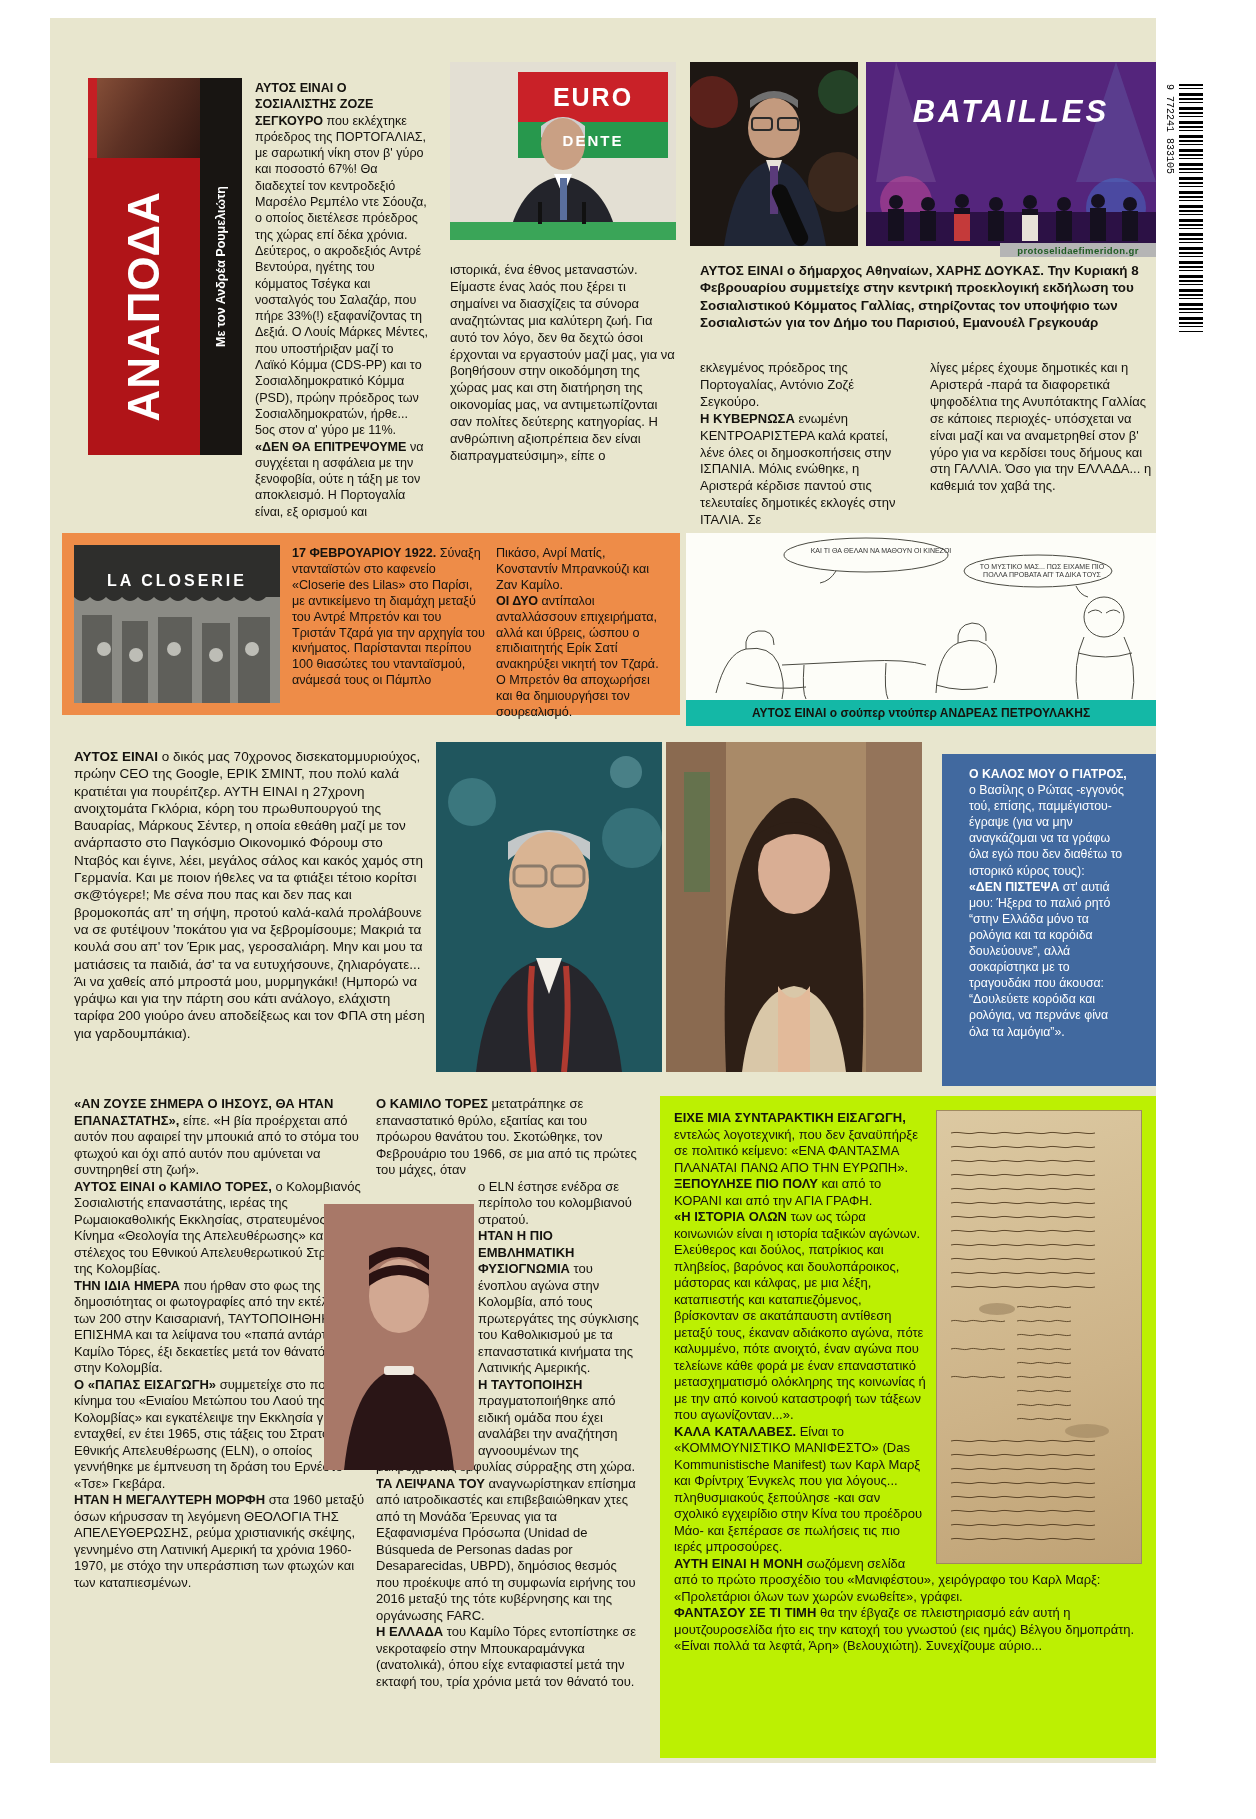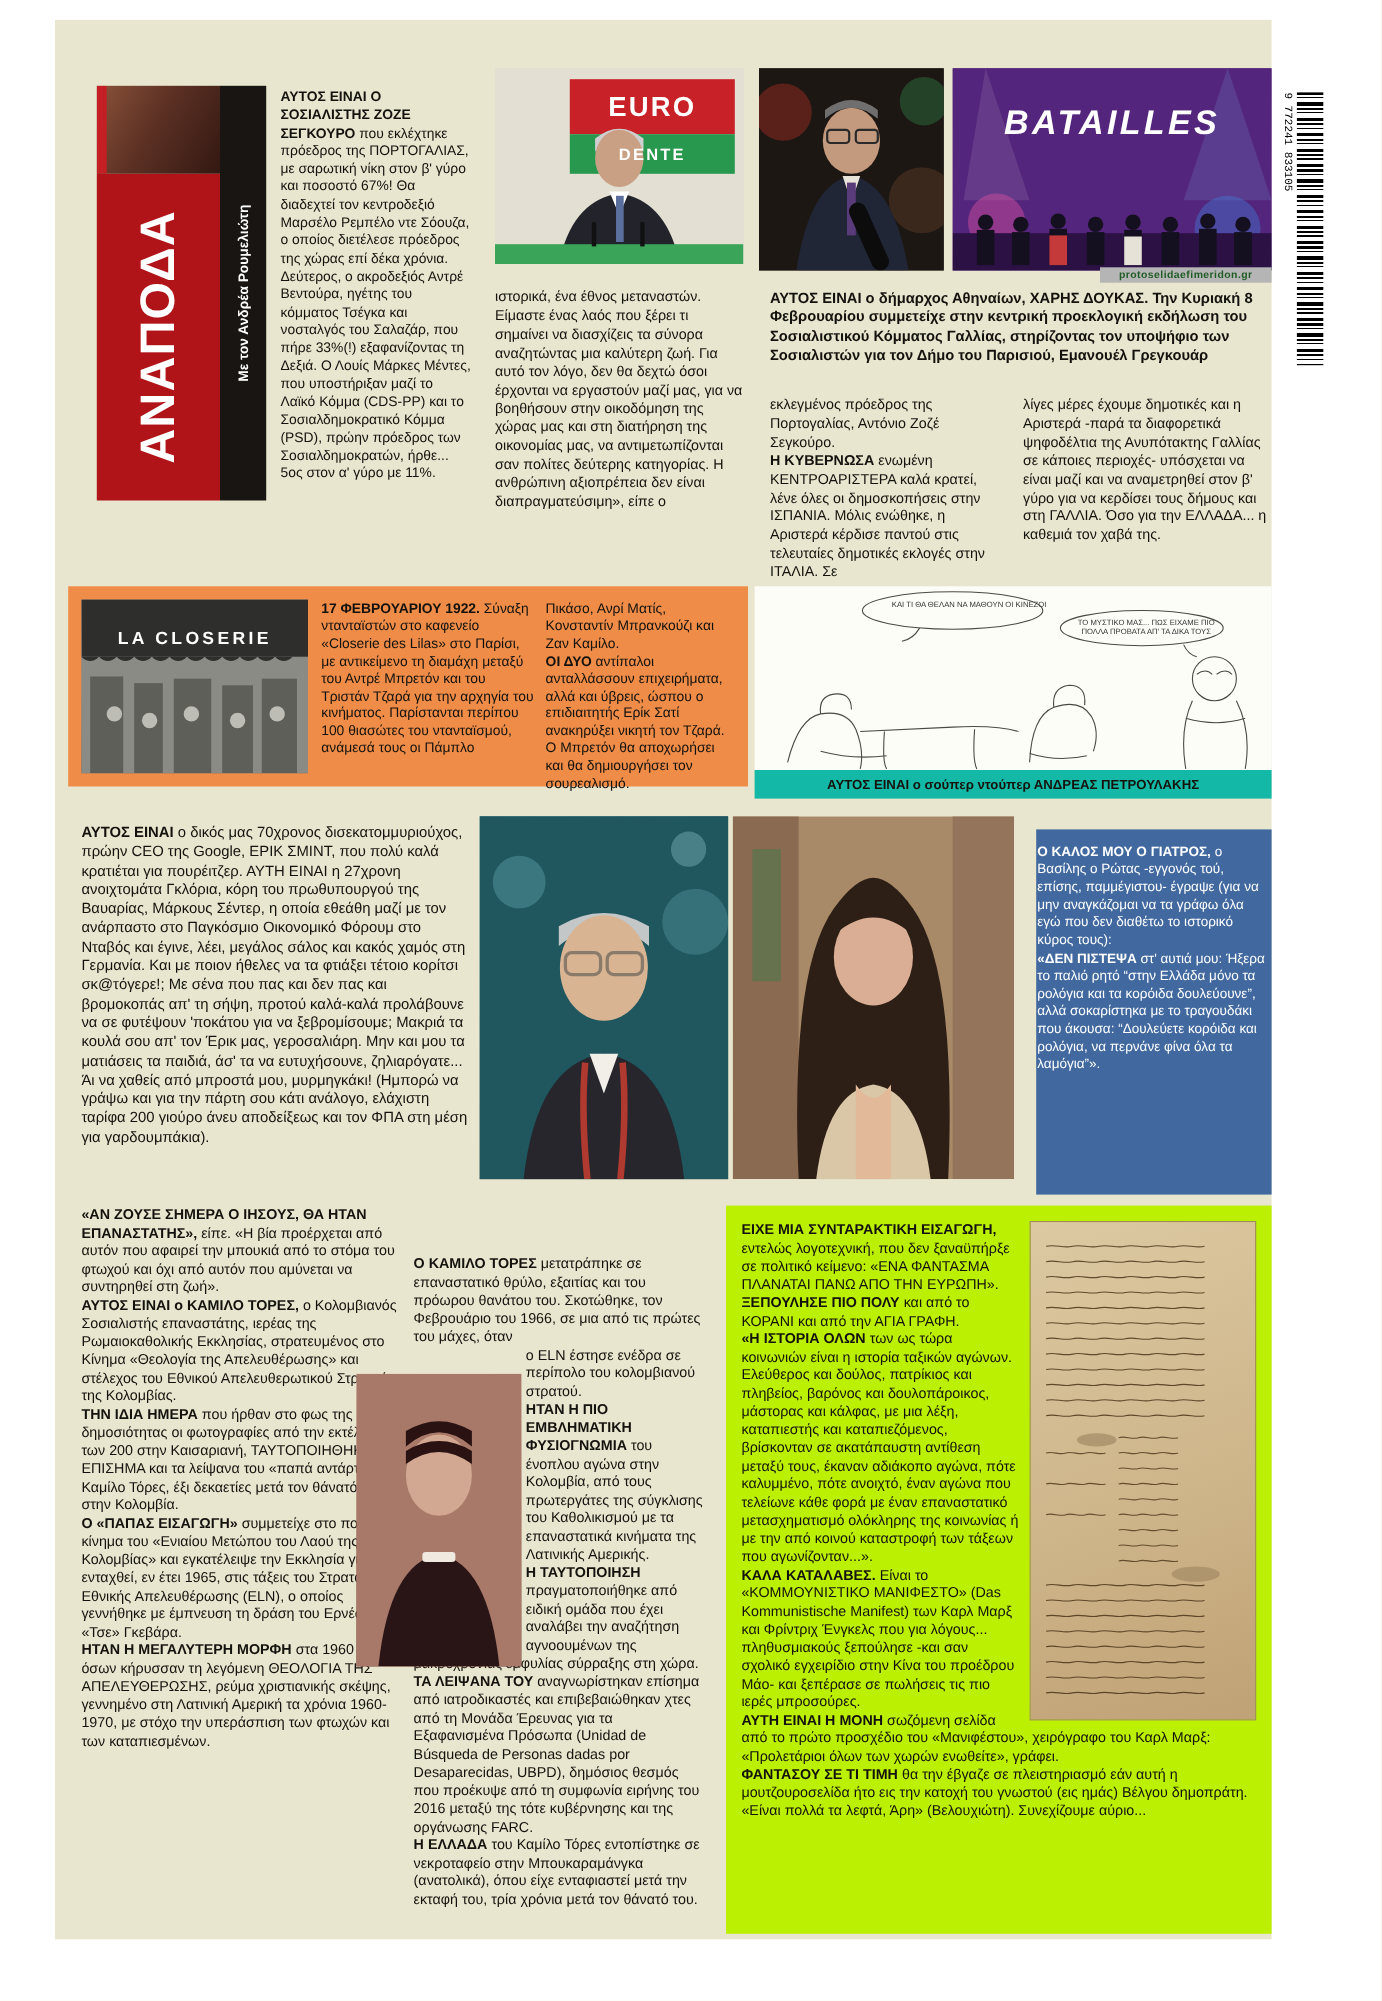--- a/index.html
+++ b/index.html
@@ -59,25 +59,25 @@
   .cartoon-caption{left:686px;top:700px;width:470px;height:26px;background:#14b8a6;color:#15130d;
       font-size:12px;font-weight:700;display:flex;align-items:center;justify-content:center}
   .bubble-txt{position:absolute;font-size:7px;color:#333;width:150px;line-height:8px;text-align:center}
   .bubble-1{left:120px;top:14px}
   .bubble-2{left:286px;top:30px;width:140px}
 
   
   .schmidt-text{left:74px;top:748px;width:354px;height:334px}
   .photo-schmidt{left:436px;top:742px;width:226px;height:330px;background:radial-gradient(circle at 30% 25%,#3f8b94 0%,#236069 45%,#143f46 100%)}
   .photo-gloria{left:666px;top:742px;width:256px;height:330px;background:linear-gradient(100deg,#a8event 0,#a8876a 0%,#c5a583 40%,#8a6a50 100%)}
-  .doctor-box{left:942px;top:754px;width:214px;height:332px;background:#41699f;padding:12px 1px;box-sizing:border-box}
+  .doctor-box{left:942px;top:754px;width:214px;height:332px;background:#41699f;padding:12px 27px;box-sizing:border-box}
 
   
   .torres-col1{left:74px;top:1096px;width:292px;height:662px}
-  .torres-col2{left:376px;top:1141px;width:264px;height:662px}
+  .torres-col2{left:376px;top:1096px;width:264px;height:662px}
   .torres-photo{position:absolute;left:-52px;top:108px;width:150px;height:266px;background:linear-gradient(160deg,#c39a8b 0%,#96574a 55%,#5f2f29 100%)}
   .torres-spacer{float:left;width:102px;height:278px}
   .manifesto-box{left:660px;top:1096px;width:496px;height:662px;background:#bcf002;padding:14px 14px;box-sizing:border-box}
   .manuscript{float:right;width:204px;height:452px;margin-left:10px;margin-bottom:6px;
       background:linear-gradient(160deg,#dcc9a2 0%,#cdb388 60%,#bfa275 100%);border:1px solid #a08a60}
 
   
   .barcode{left:1162px;top:80px;width:44px;height:256px;background:#fff;display:flex}
   .barcode-num{writing-mode:vertical-rl;font-family:"Liberation Mono","DejaVu Sans Mono",monospace;
       font-size:10px;color:#000;line-height:14px;padding-top:4px}
@@ -97,20 +97,21 @@
     </div>
 </div>
 <div class="abs banner-red">
   <div class="banner-title">
       <span class="vtext">ΑΝΑΠΟΔΑ</span>
     </div>
 </div>
 
 <div class="abs col-a txt-a">
     <p class="para"><b class="lead">ΑΥΤΟΣ ΕΙΝΑΙ Ο ΣΟΣΙΑΛΙΣΤΗΣ ΖΟΖΕ ΣΕΓΚΟΥΡΟ</b> <span>που εκλέχτηκε πρόεδρος της ΠΟΡΤΟΓΑΛΙΑΣ, με σαρωτική νίκη στον β' γύρο και ποσοστό 67%! Θα διαδεχτεί τον κεντροδεξιό Μαρσέλο Ρεμπέλο ντε Σόουζα, ο οποίος διετέλεσε πρόεδρος της χώρας επί δέκα χρόνια. Δεύτερος, ο ακροδεξιός Αντρέ Βεντούρα, ηγέτης του κόμματος Τσέγκα και νοσταλγός του Σαλαζάρ, που πήρε 33%(!) εξαφανίζοντας τη Δεξιά. Ο Λουίς Μάρκες Μέντες, που υποστήριξαν μαζί το Λαϊκό Κόμμα (CDS-PP) και το Σοσιαλδημοκρατικό Κόμμα (PSD), πρώην πρόεδρος των Σοσιαλδημοκρατών, ήρθε... 5ος στον α' γύρο με 11%.</span></p>
+    <p class="para"><b class="lead">«ΔΕΝ ΘΑ ΕΠΙΤΡΕΨΟΥΜΕ</b> <span>να συγχέεται η ασφάλεια με την ξενοφοβία, ούτε η τάξη με τον αποκλεισμό. Η Πορτογαλία είναι, εξ ορισμού και</span></p>
   </div>
 
 <div class="abs photo photo-segouro">
   <svg viewBox="0 0 226 178" preserveAspectRatio="none">
     <rect x="0" y="0" width="226" height="178" fill="#e3dfd3"></rect>
     <rect x="68" y="10" width="150" height="50" fill="#c92128"></rect>
     <rect x="68" y="60" width="150" height="36" fill="#27984d"></rect>
     <path d="M91,76 Q113,50 135,76 L135,64 Q113,46 91,64 Z" fill="#cfcfcf"></path>
     <ellipse cx="113" cy="82" rx="22" ry="26" fill="#c9a084"></ellipse>
     <path d="M58,178 Q70,120 113,114 Q156,120 168,178 Z" fill="#23242b"></path>

